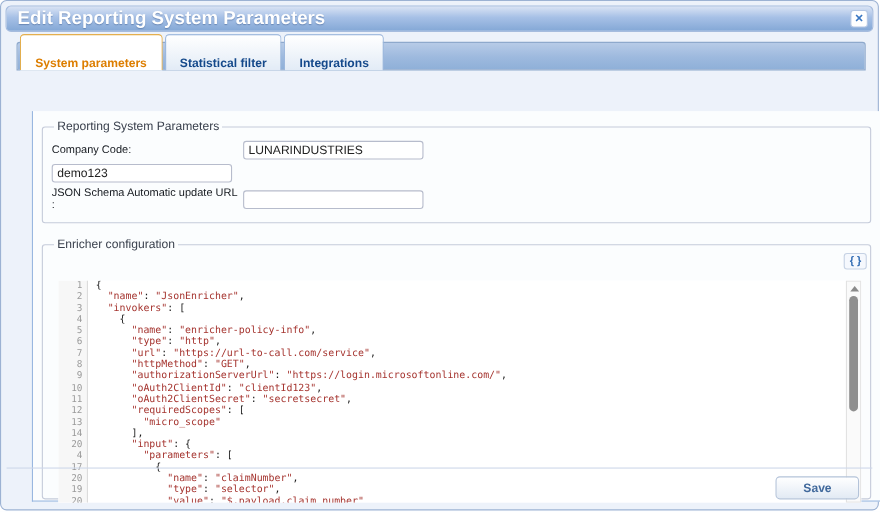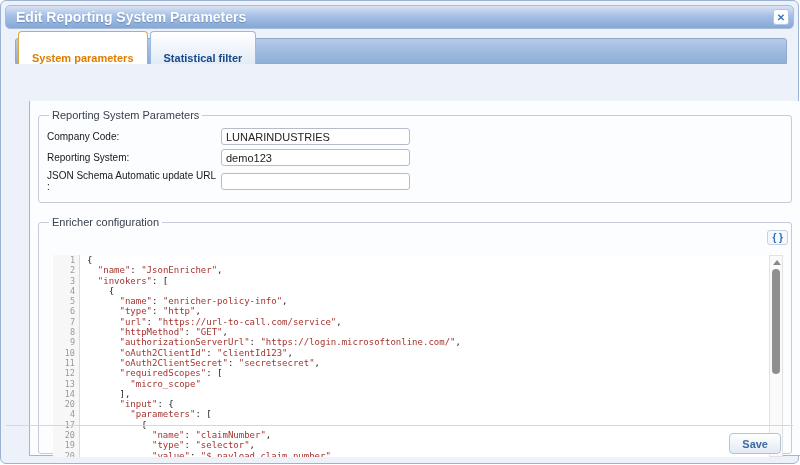--- a/index.html
+++ b/index.html
@@ -18,21 +18,21 @@
   }
   
   .titlebar {
     position:absolute; left:4px; top:4px; right:4px; height:24px;
     border:1px solid #a6bcde;
     border-radius:5px;
     background:linear-gradient(#d9e3f4 0%, #a6c0e6 45%, #84a8d6 100%);
   }
   .titlebar .title {
     position:absolute; left:10px; top:0; line-height:22px;
-    font-size:14px; font-weight:bold; color:#ffffff;
+    font-size:17px; font-weight:bold; color:#ffffff;
     text-shadow:0 1px 1px rgba(70,100,150,.55);
   }
   .close-btn {
     position:absolute; right:4px; top:3px; width:16px; height:16px;
     background:#ffffff; border:1px solid #b3c6e3; border-radius:3px;
     color:#3a77c2; font-size:10px; font-weight:bold;
     text-align:center; line-height:15px; cursor:pointer;
   }
   
   .tabpanel { position:absolute; left:14px; top:37px; width:772px; }
@@ -68,21 +68,21 @@
   fieldset {
     margin:8px; border:1px solid #c5cbda; border-radius:3px;
     padding:3px 8px 6px 8px;
   }
   legend {
     font-size:11px; font-weight:normal; color:#3a414e; padding:0 3px; margin-left:2px;
   }
   .frow { display:flex; align-items:center; margin:4px 0; }
   .flabel { width:174px; font-size:10px; color:#15191f; }
   .finput {
-    width:189px; height:17px;
+    width:164px; height:17px;
     border:1px solid #b7bccc; border-radius:3px;
     font-family:"Liberation Sans", sans-serif; font-size:11px; color:#222;
     padding:0 4px; background:#ffffff; outline:none;
   }
   .enricher-fs { margin-top:13px; position:relative; height:238px; }
   .format-btn {
     position:absolute; top:2px; right:3px;
     font-size:10px; font-weight:bold; color:#2f6bb3;
     background:#f5f8fd; border:1px solid #c6d2e4; border-radius:3px;
     padding:0 4px; height:15px; line-height:14px; cursor:pointer;
@@ -128,51 +128,51 @@
     position:absolute; left:5px; right:5px; bottom:4px; height:34px;
     border-top:1px solid #cdd8ea;
   }
   .save-btn {
     position:absolute; right:12px; top:7px;
     min-width:44px; height:21px;
     background:linear-gradient(#ffffff, #e2eaf4);
     border:1px solid #b4c3d9; border-radius:4px;
     font-family:"Liberation Sans", sans-serif;
     font-size:11px; font-weight:bold; color:#41699c;
-    padding:0 12px; cursor:pointer;
+    padding:0 24px; cursor:pointer;
   }
 </style>
 </head>
 <body>
 
 <div class="window">
 
   <div class="titlebar">
     <span class="title">Edit Reporting System Parameters</span>
     <span class="close-btn"><span>✕</span></span>
   </div>
 
   <div class="tabpanel">
     <div class="tabstrip">
       <div class="tab active">System parameters</div>
       <div class="tab inactive">Statistical filter</div>
+      <div class="tab inactive">Integrations</div>
     </div>
 
     <div class="content">
 
       <fieldset>
         <legend>Reporting System Parameters</legend>
 
         <div class="frow">
           <span class="flabel">Company Code:</span>
           <input class="finput" type="text" value="LUNARINDUSTRIES" style="">
         </div>
 
         <div class="frow">
-          <span class="flabel">Reporting System:</span>
           <input class="finput" type="text" value="demo123" style="">
         </div>
 
         <div class="frow">
           <span class="flabel">JSON Schema Automatic update URL :</span>
           <input class="finput" type="text" value="" style="">
         </div>
       </fieldset>
 
       <fieldset class="enricher-fs">

